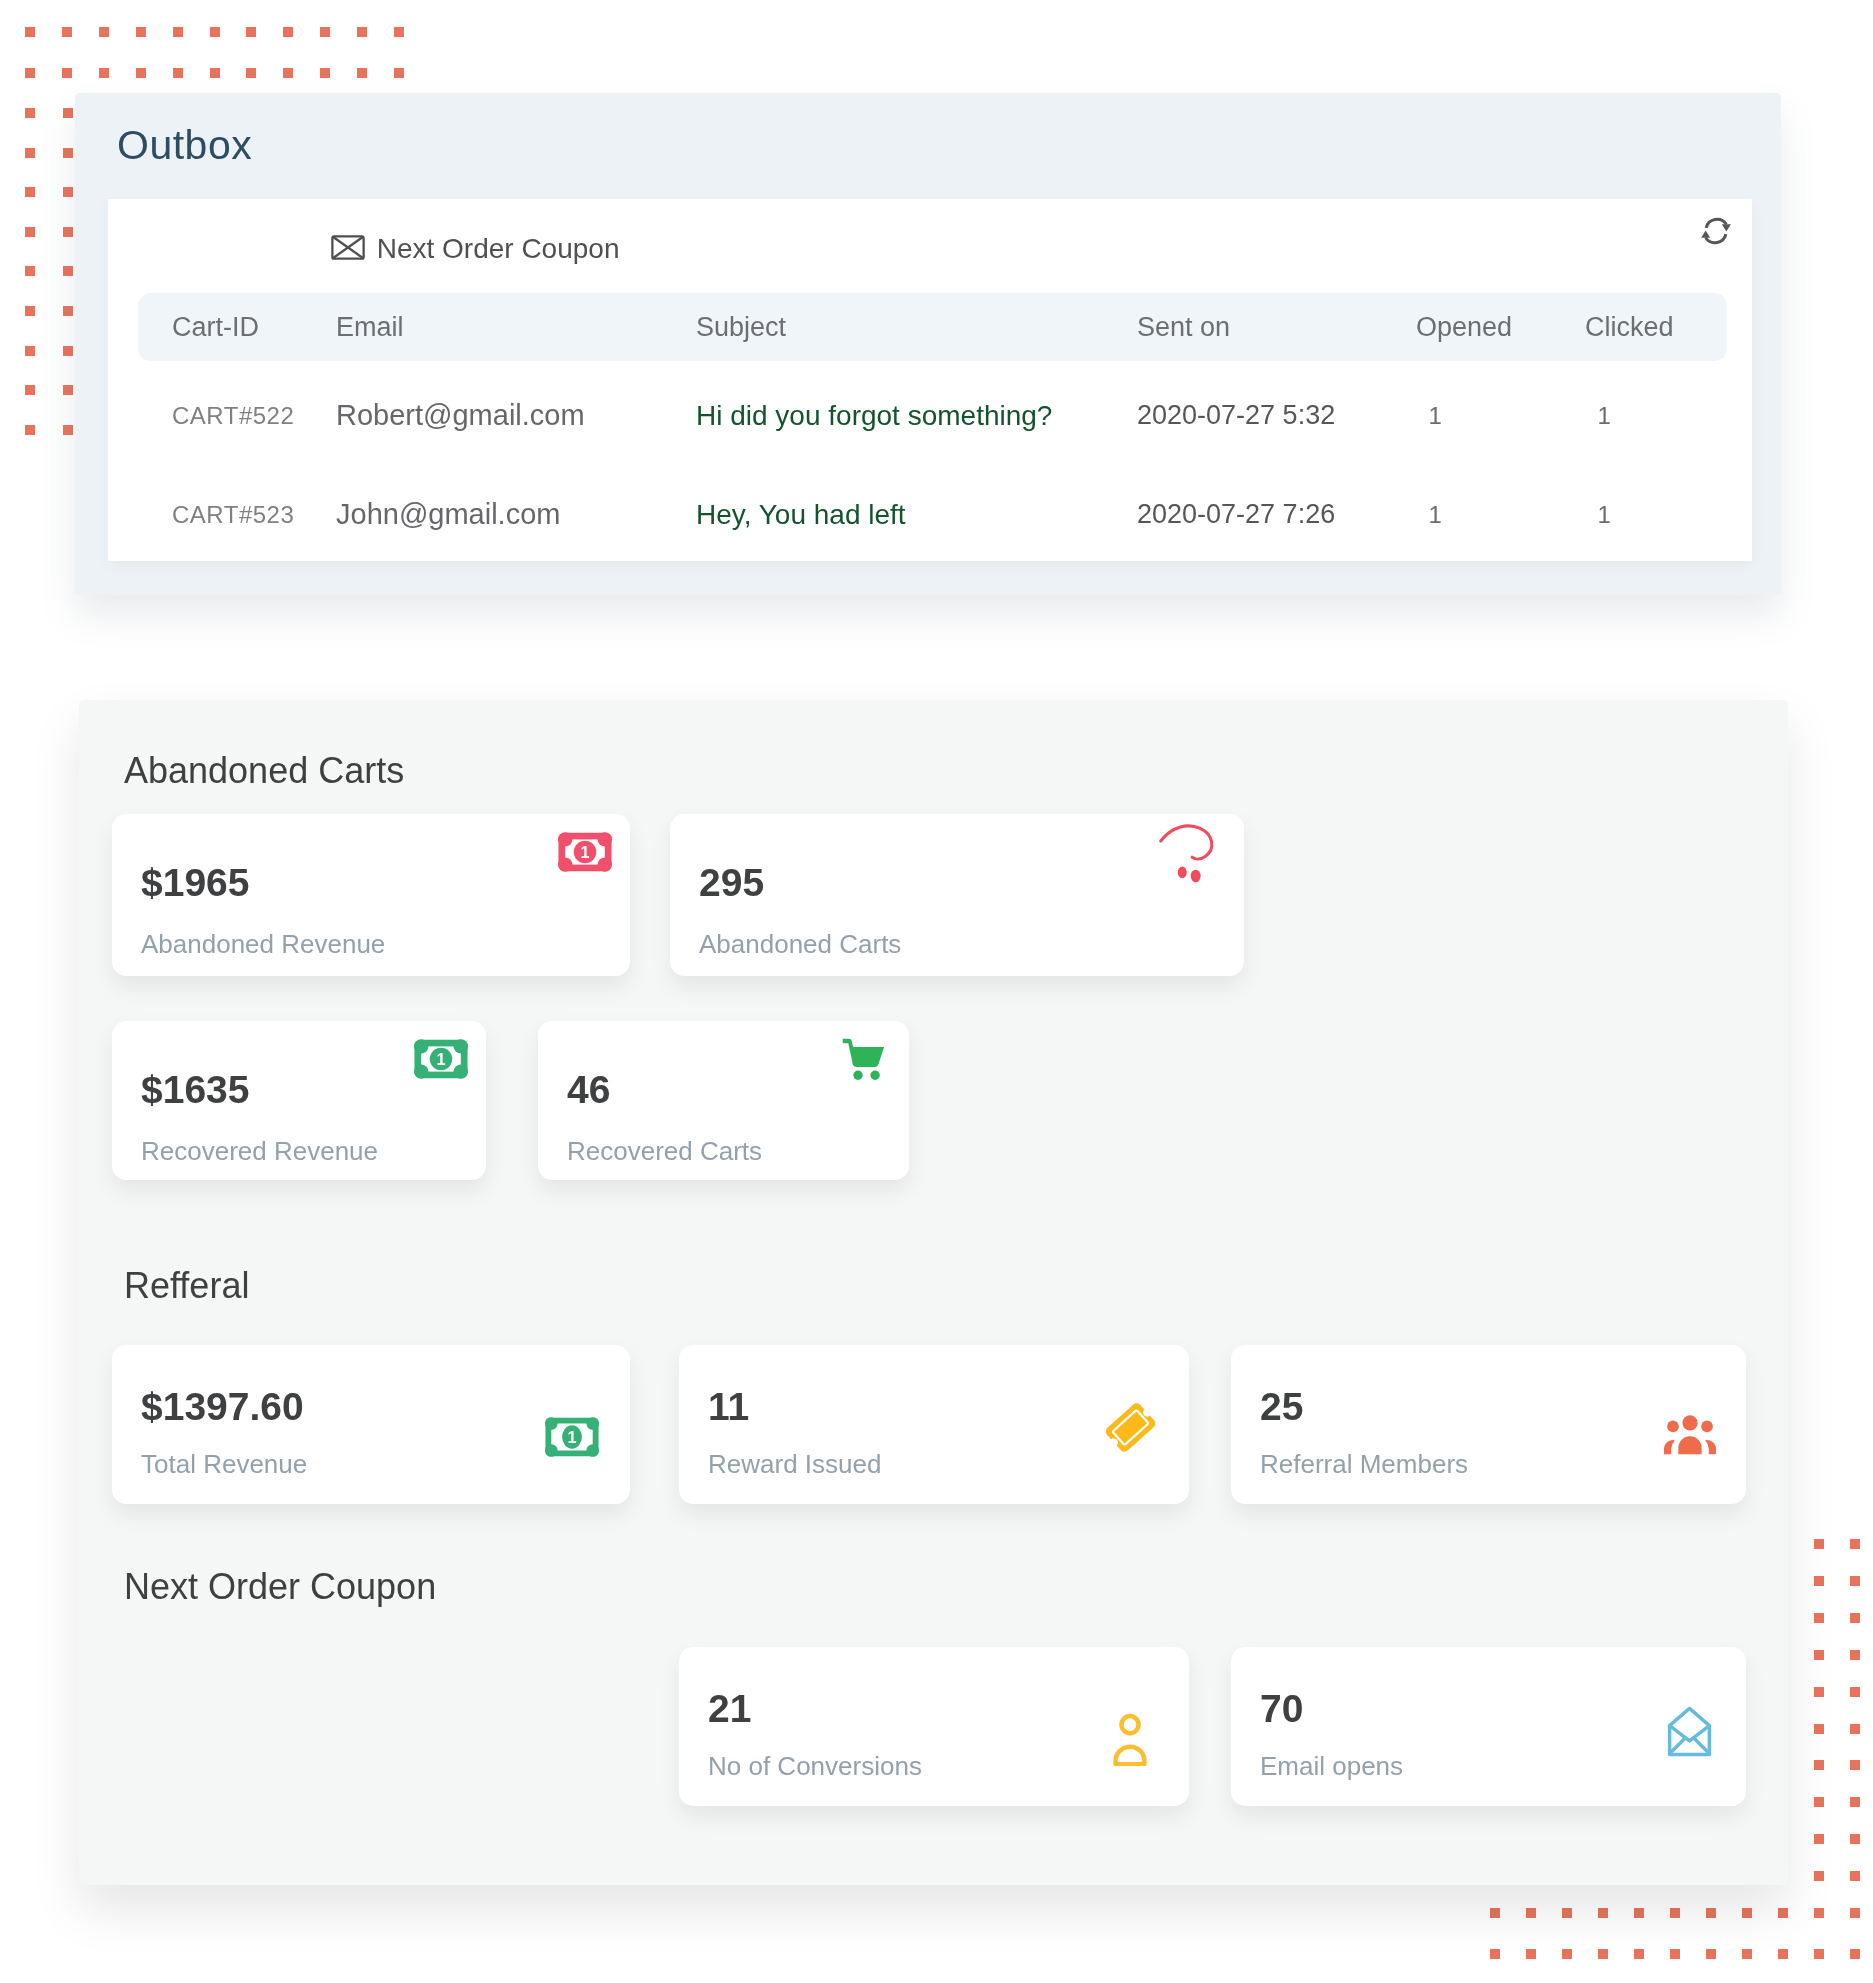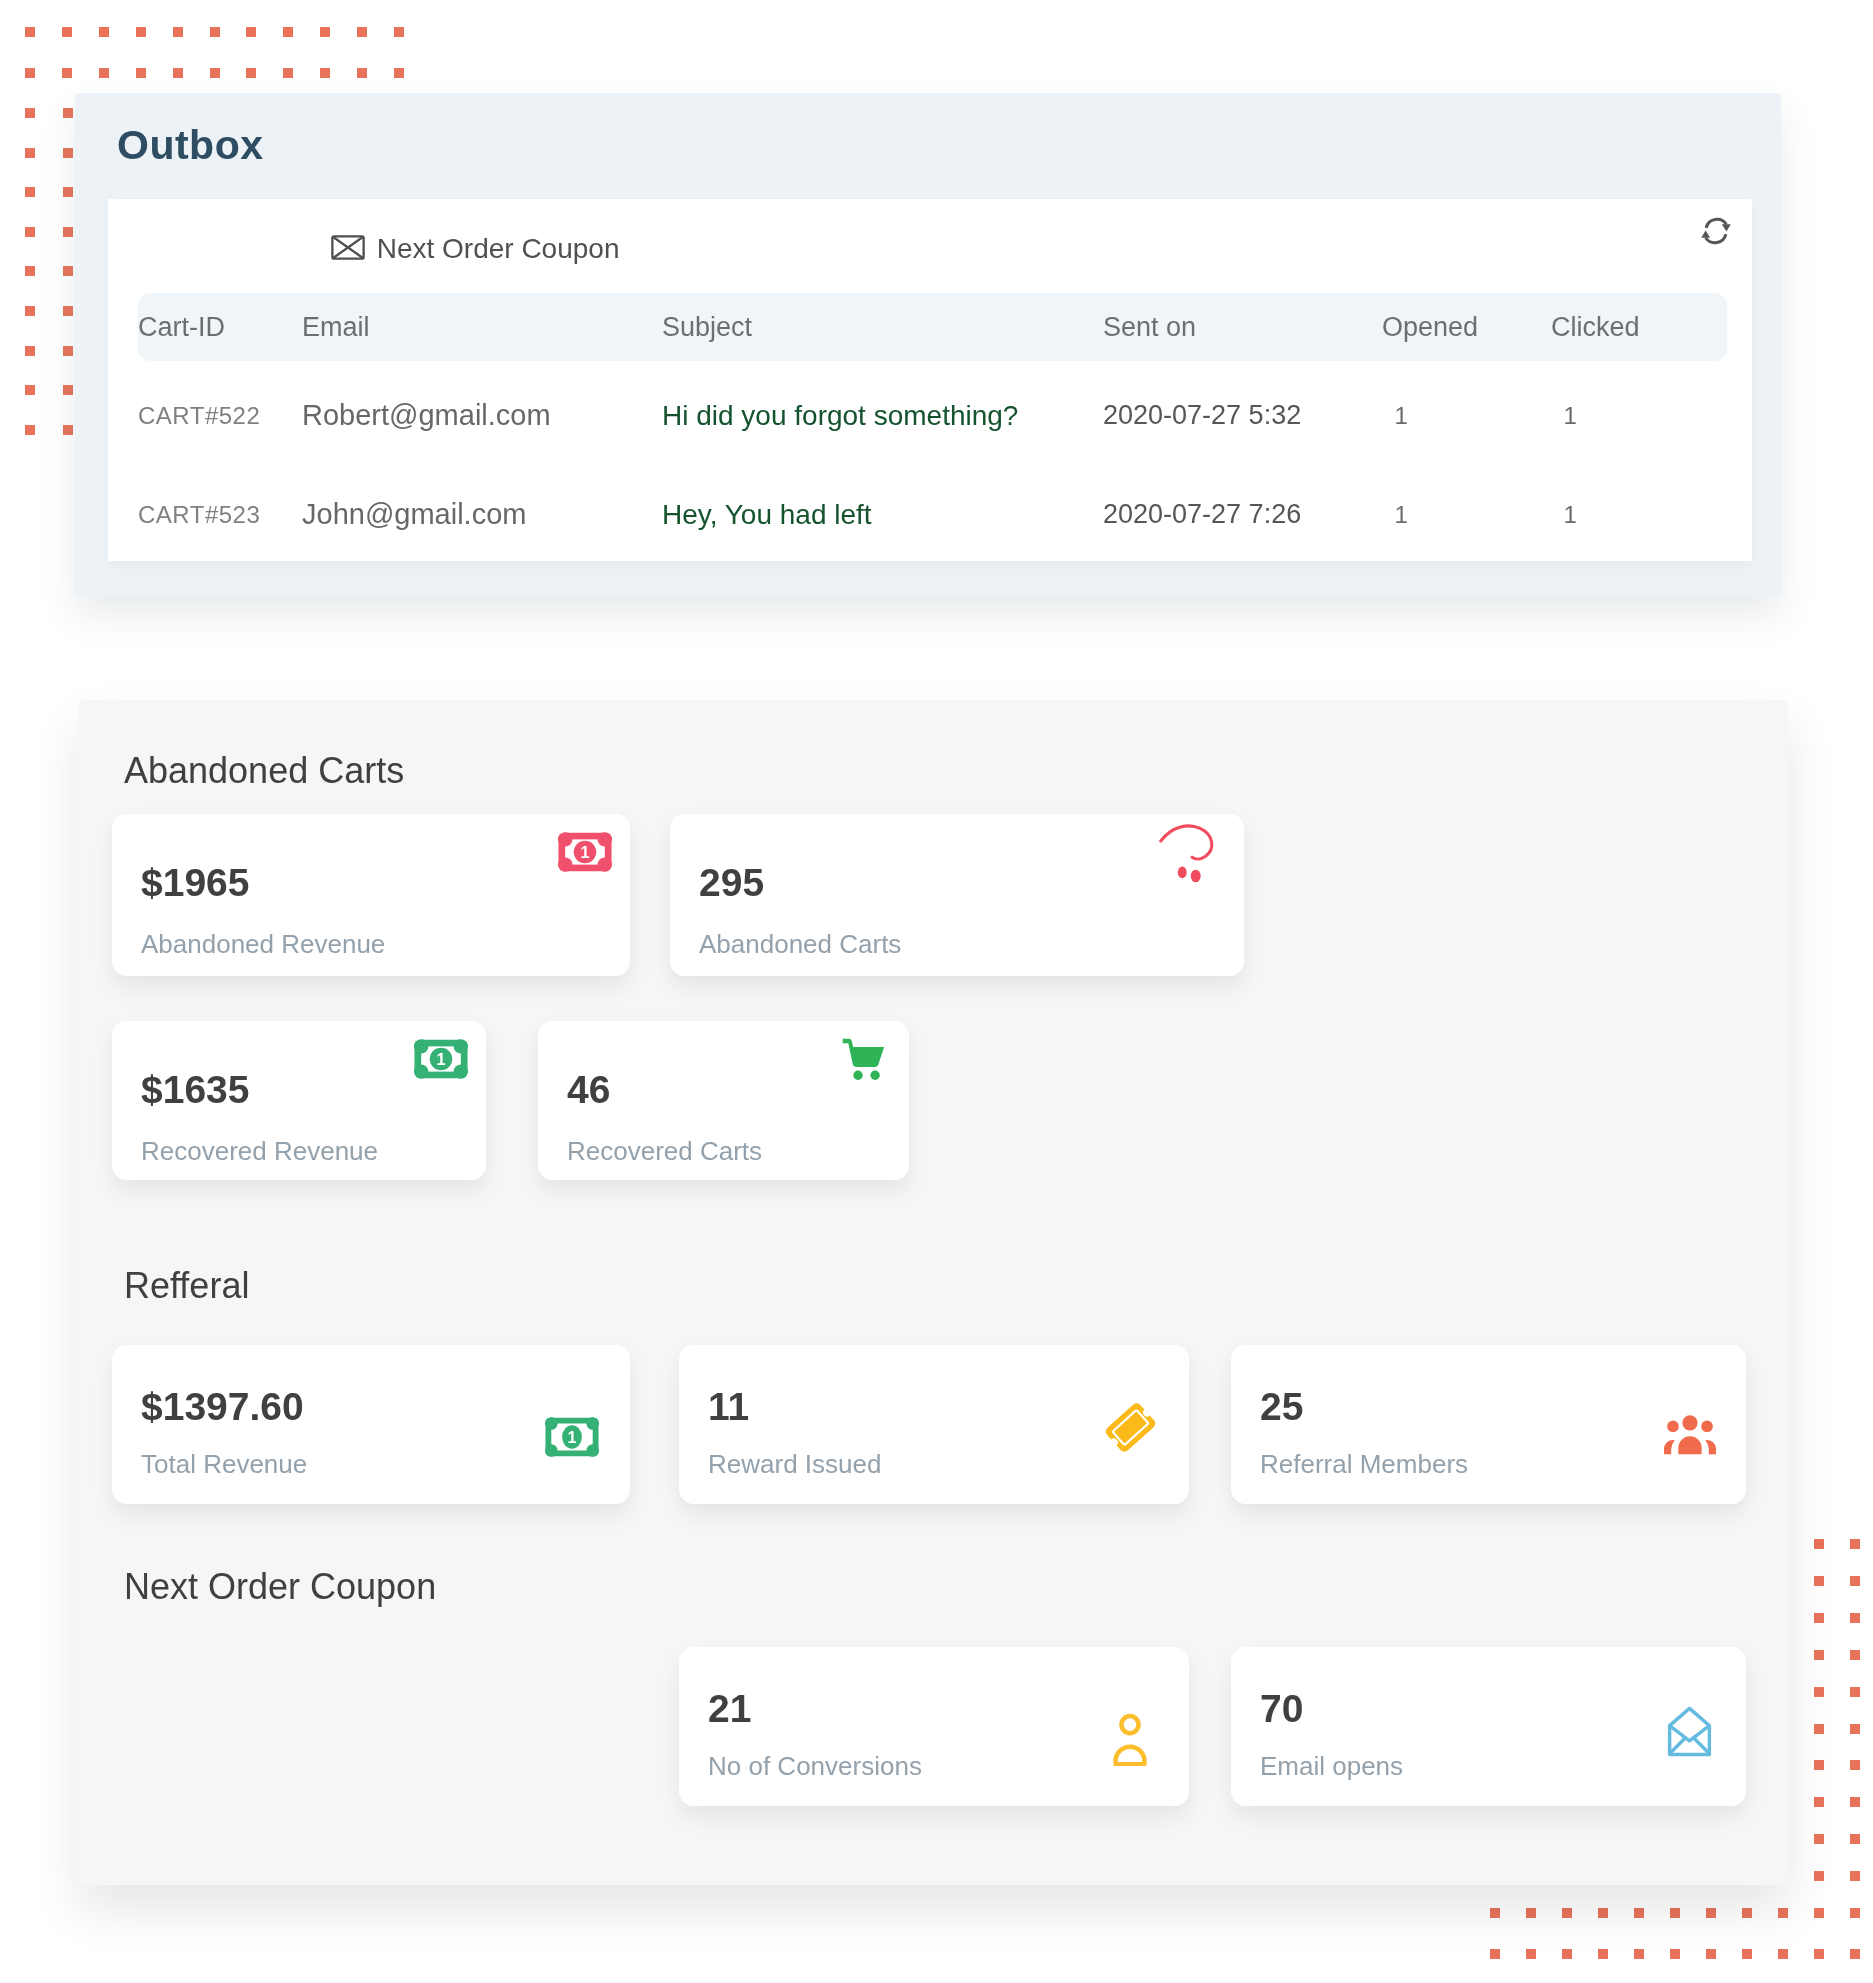--- a/index.html
+++ b/index.html
@@ -11,38 +11,38 @@
   .dots{position:absolute;}
   .dots span{position:absolute;width:10px;height:10px;background:#E8735A;}
 
   
   .outbox-panel{
     position:absolute;left:75px;top:93px;width:1706px;height:502px;
     background:#EDF2F6;border-radius:4.5px;
     box-shadow:0 20px 36px rgba(90,110,130,0.14);
   }
   .outbox-title{
-    position:absolute;left:42px;top:29px;font-size:41px;font-weight:700;
+    position:absolute;left:42px;top:29px;font-size:41px;font-weight:400;
     color:#2E4D62;letter-spacing:0.5px;
   }
   .outbox-card{
     position:absolute;left:33px;top:106px;width:1644px;height:362px;
     background:#ffffff;box-shadow:0 5.4px 14.4px rgba(0,0,0,0.04);
   }
   .tab{position:absolute;display:flex;align-items:center;gap:11.7px;cursor:pointer;}
   .tab .tlabel{font-size:28px;}
   .tab-carts{left:21px;top:32px;width:140px;flex-direction:column;gap:0;}
   .tab-carts .trow{display:flex;align-items:center;gap:11.7px;color:#EC6E51;}
   .tab-underline{width:140px;height:5.4px;background:#EC6E51;border-radius:2.7px;margin-top:9px;}
   .tab-noc{left:223px;top:34px;color:#4F5051;}
   .refresh-btn{position:absolute;right:18px;top:14.4px;width:36px;height:36px;cursor:pointer;}
 
   .trow-grid{
     display:grid;grid-template-columns:164px 360px 441px 279px 169px 1fr;
-    align-items:center;
+    padding-left:34px;align-items:center;
   }
   .thead{
     position:absolute;left:30px;top:94px;width:1589px;height:68px;
     background:#F0F5F9;border-radius:12.6px;font-size:27px;color:#6D6E70;
     box-sizing:border-box;
   }
   .tbody{position:absolute;left:30px;top:167px;width:1589px;box-sizing:border-box;}
   .trow{height:99px;box-sizing:border-box;}
   .c-id{font-size:24px;color:#7F8083;letter-spacing:0.5px;}
   .c-email{font-size:29px;color:#66676A;}

